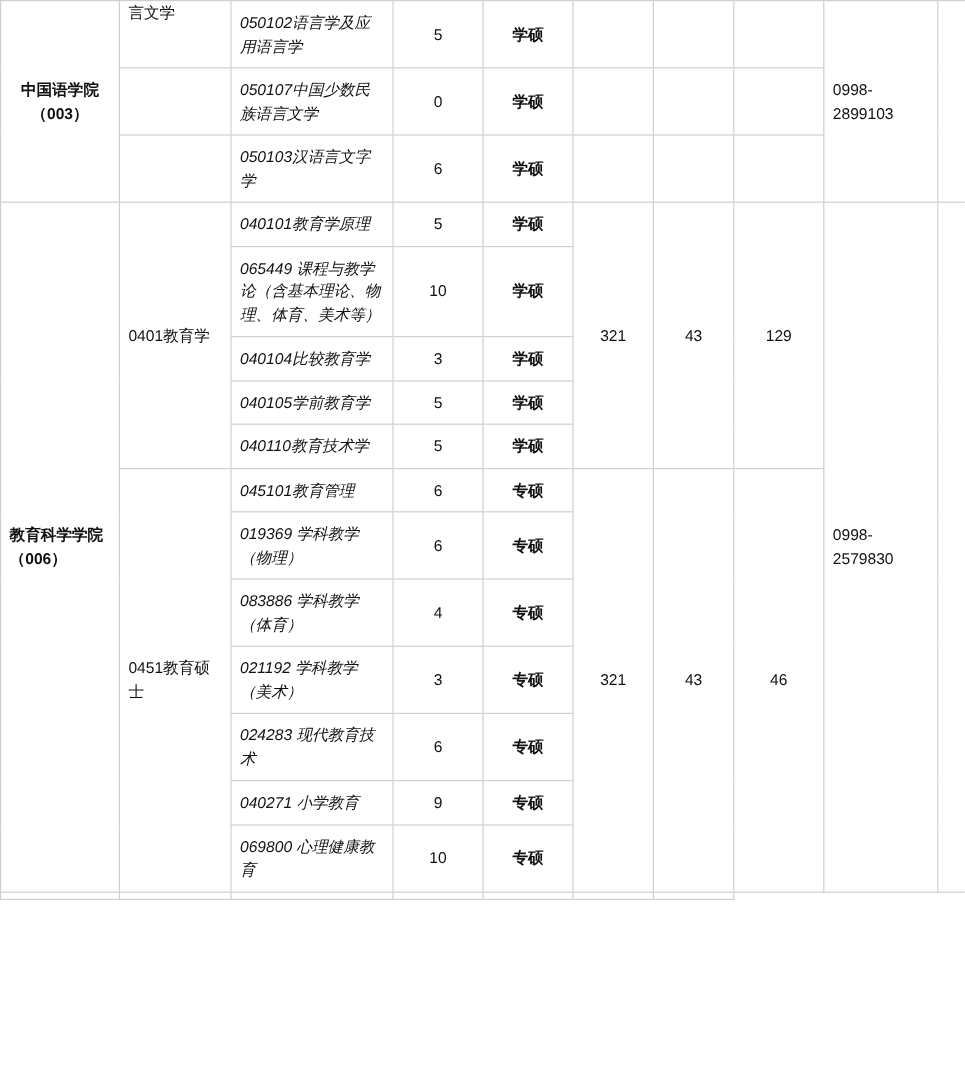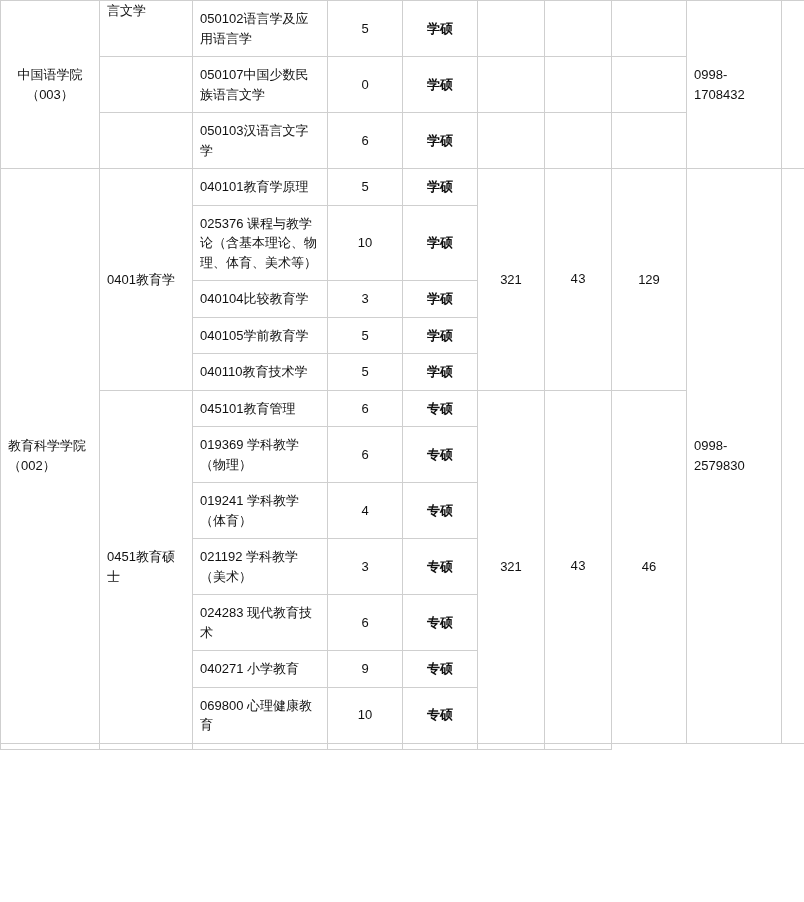--- a/index.html
+++ b/index.html
@@ -30,27 +30,27 @@
   table.grid td {
     border: 1px solid #cfcfcf;
     padding: 8px 7px;
     vertical-align: middle;
     line-height: 1.5;
     font-size: 13px;
     color: #111111;
     word-wrap: break-word;
     overflow-wrap: break-word;
   }
-  td.c-college   { width: 84px; }
+  td.c-college   { width: 84px; font-weight: bold; }
   td.c-major     { width: 78px; }
-  td.c-direction { width: 120px; }
+  td.c-direction { width: 120px; font-style: italic; }
   td.c-plan      { width: 60px; }
   td.c-degree    { width: 60px; font-weight: bold; }
   td.c-score     { width: 52px; }
-  td.c-single    { width: 52px; font-family: Liberation Mono, monospace; }
+  td.c-single    { width: 52px; }
   td.c-total     { width: 60px; }
   td.c-phone     { width: 80px; }
   td.c-contact   { width: 74px; }
   .center { text-align: center; }
   .left { text-align: left; }
 </style>
 </head>
 <body>
 
 <div class="page">
@@ -59,21 +59,21 @@
 
       <tr style="height:12px;">
         <td class="c-college center" rowspan="3">中国语学院（003）</td>
         <td class="c-major left" style="vertical-align:top; padding-top:0;">言文学</td>
         <td class="c-direction left">050102语言学及应用语言学</td>
         <td class="c-plan center">5</td>
         <td class="c-degree center">学硕</td>
         <td class="c-score center"></td>
         <td class="c-single center"></td>
         <td class="c-total center"></td>
-        <td class="c-phone left" rowspan="3">0998-1708432</td>
+        <td class="c-phone left" rowspan="3">0998-2899103</td>
         <td class="c-contact center" rowspan="3">徐老师</td>
       </tr>
 
       <tr>
         <td class="c-major left"></td>
         <td class="c-direction left">050107中国少数民族语言文学</td>
         <td class="c-plan center">0</td>
         <td class="c-degree center">学硕</td>
         <td class="c-score center"></td>
         <td class="c-single center"></td>
@@ -84,34 +84,34 @@
         <td class="c-major left"></td>
         <td class="c-direction left">050103汉语言文字学</td>
         <td class="c-plan center">6</td>
         <td class="c-degree center">学硕</td>
         <td class="c-score center"></td>
         <td class="c-single center"></td>
         <td class="c-total center"></td>
       </tr>
 
       <tr>
-        <td class="c-college left" rowspan="12">教育科学学院（002）</td>
+        <td class="c-college left" rowspan="12">教育科学学院（006）</td>
         <td class="c-major left" rowspan="5">0401教育学</td>
         <td class="c-direction left">040101教育学原理</td>
         <td class="c-plan center">5</td>
         <td class="c-degree center">学硕</td>
         <td class="c-score center" rowspan="5">321</td>
         <td class="c-single center" rowspan="5">43</td>
         <td class="c-total center" rowspan="5">129</td>
         <td class="c-phone left" rowspan="12">0998-2579830</td>
         <td class="c-contact center" rowspan="12">田老师</td>
       </tr>
 
       <tr>
-        <td class="c-direction left">025376 课程与教学论（含基本理论、物理、体育、美术等）</td>
+        <td class="c-direction left">065449 课程与教学论（含基本理论、物理、体育、美术等）</td>
         <td class="c-plan center">10</td>
         <td class="c-degree center">学硕</td>
       </tr>
 
       <tr>
         <td class="c-direction left">040104比较教育学</td>
         <td class="c-plan center">3</td>
         <td class="c-degree center">学硕</td>
       </tr>
 
@@ -137,21 +137,21 @@
         <td class="c-total center" rowspan="7">46</td>
       </tr>
 
       <tr>
         <td class="c-direction left">019369 学科教学（物理）</td>
         <td class="c-plan center">6</td>
         <td class="c-degree center">专硕</td>
       </tr>
 
       <tr>
-        <td class="c-direction left">019241 学科教学（体育）</td>
+        <td class="c-direction left">083886 学科教学（体育）</td>
         <td class="c-plan center">4</td>
         <td class="c-degree center">专硕</td>
       </tr>
 
       <tr>
         <td class="c-direction left">021192 学科教学（美术）</td>
         <td class="c-plan center">3</td>
         <td class="c-degree center">专硕</td>
       </tr>
 

